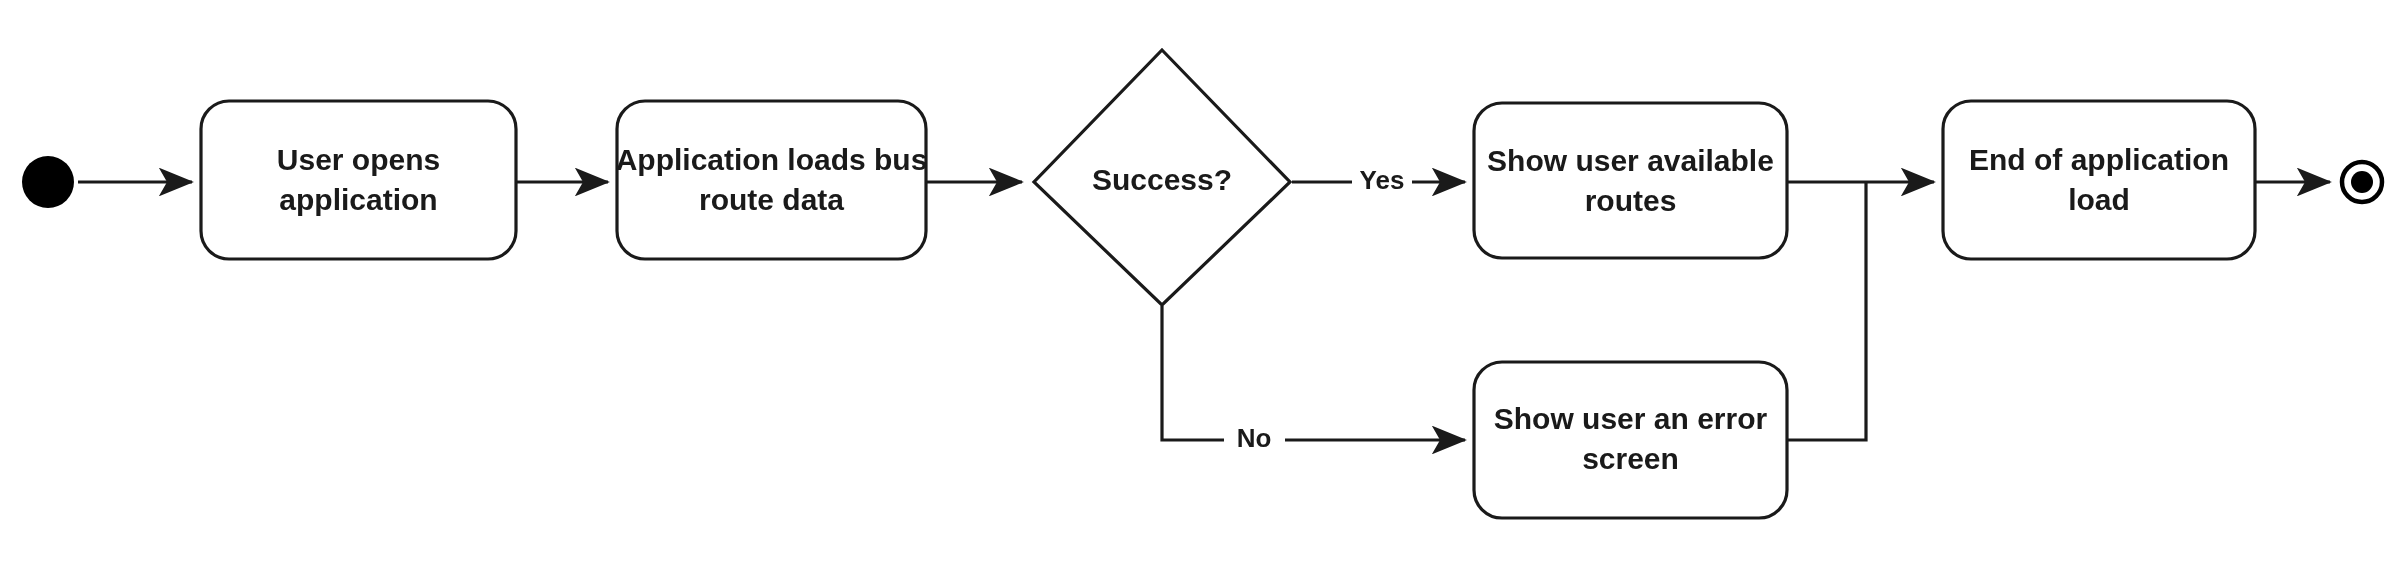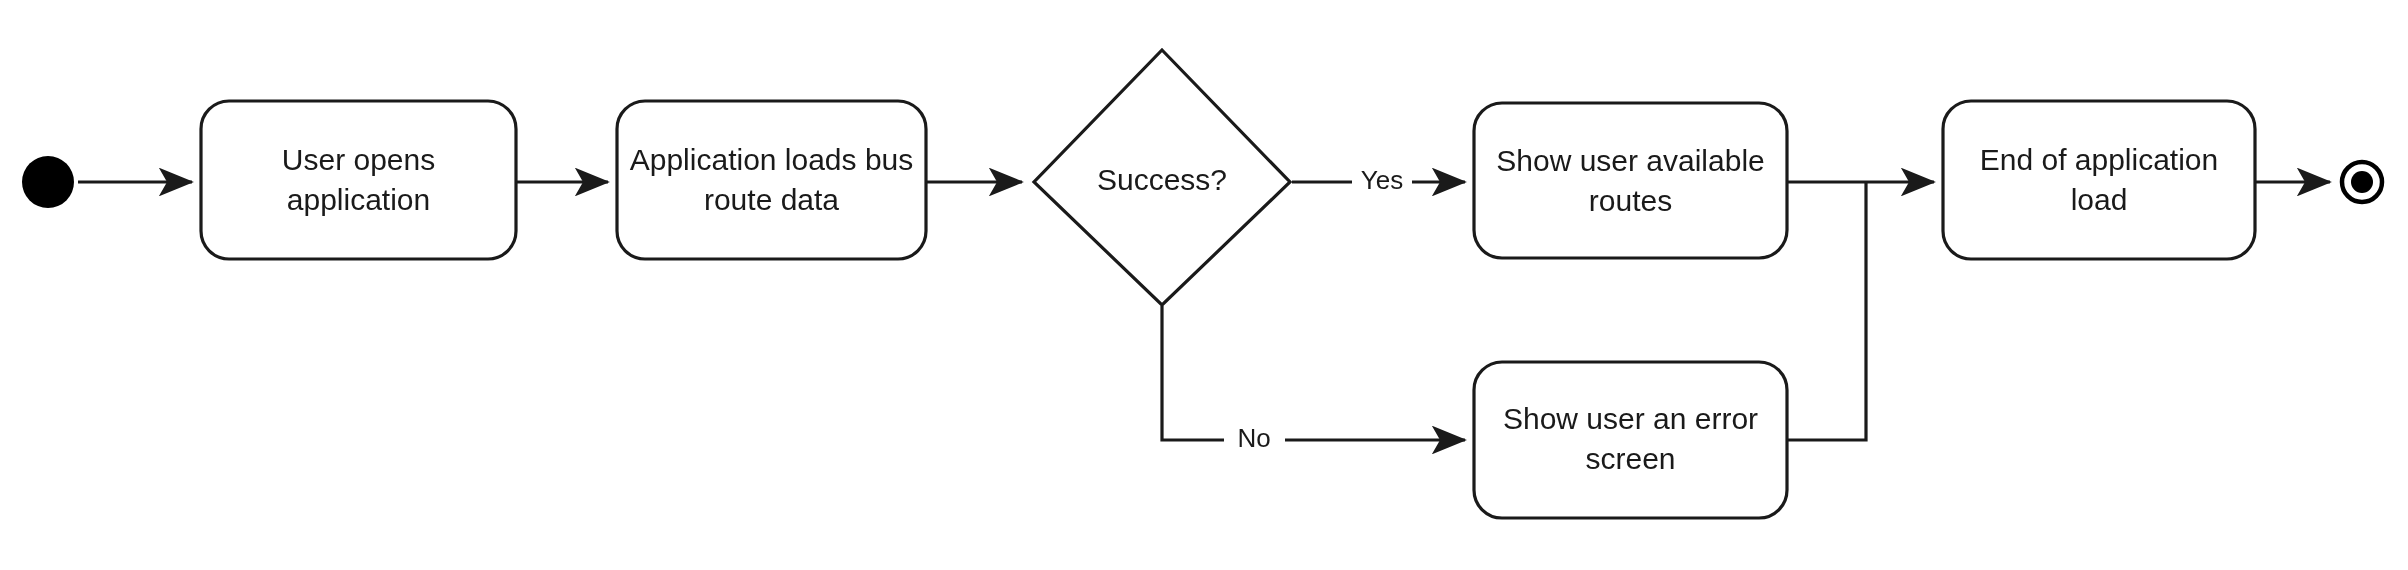--- a/index.html
+++ b/index.html
@@ -7,20 +7,21 @@
     padding: 0;
     background: #ffffff;
   }
   #diagram-root {
     position: relative;
     width: 2408px;
     height: 570px;
     background: #ffffff;
     font-family: "Liberation Sans", sans-serif;
     overflow: hidden;
+    font-weight: bold;
   }
   svg.flow-canvas {
     display: block;
     width: 2408px;
     height: 570px;
   }
   .node-shape {
     fill: #ffffff;
     stroke: #1a1a1a;
     stroke-width: 3.2;

